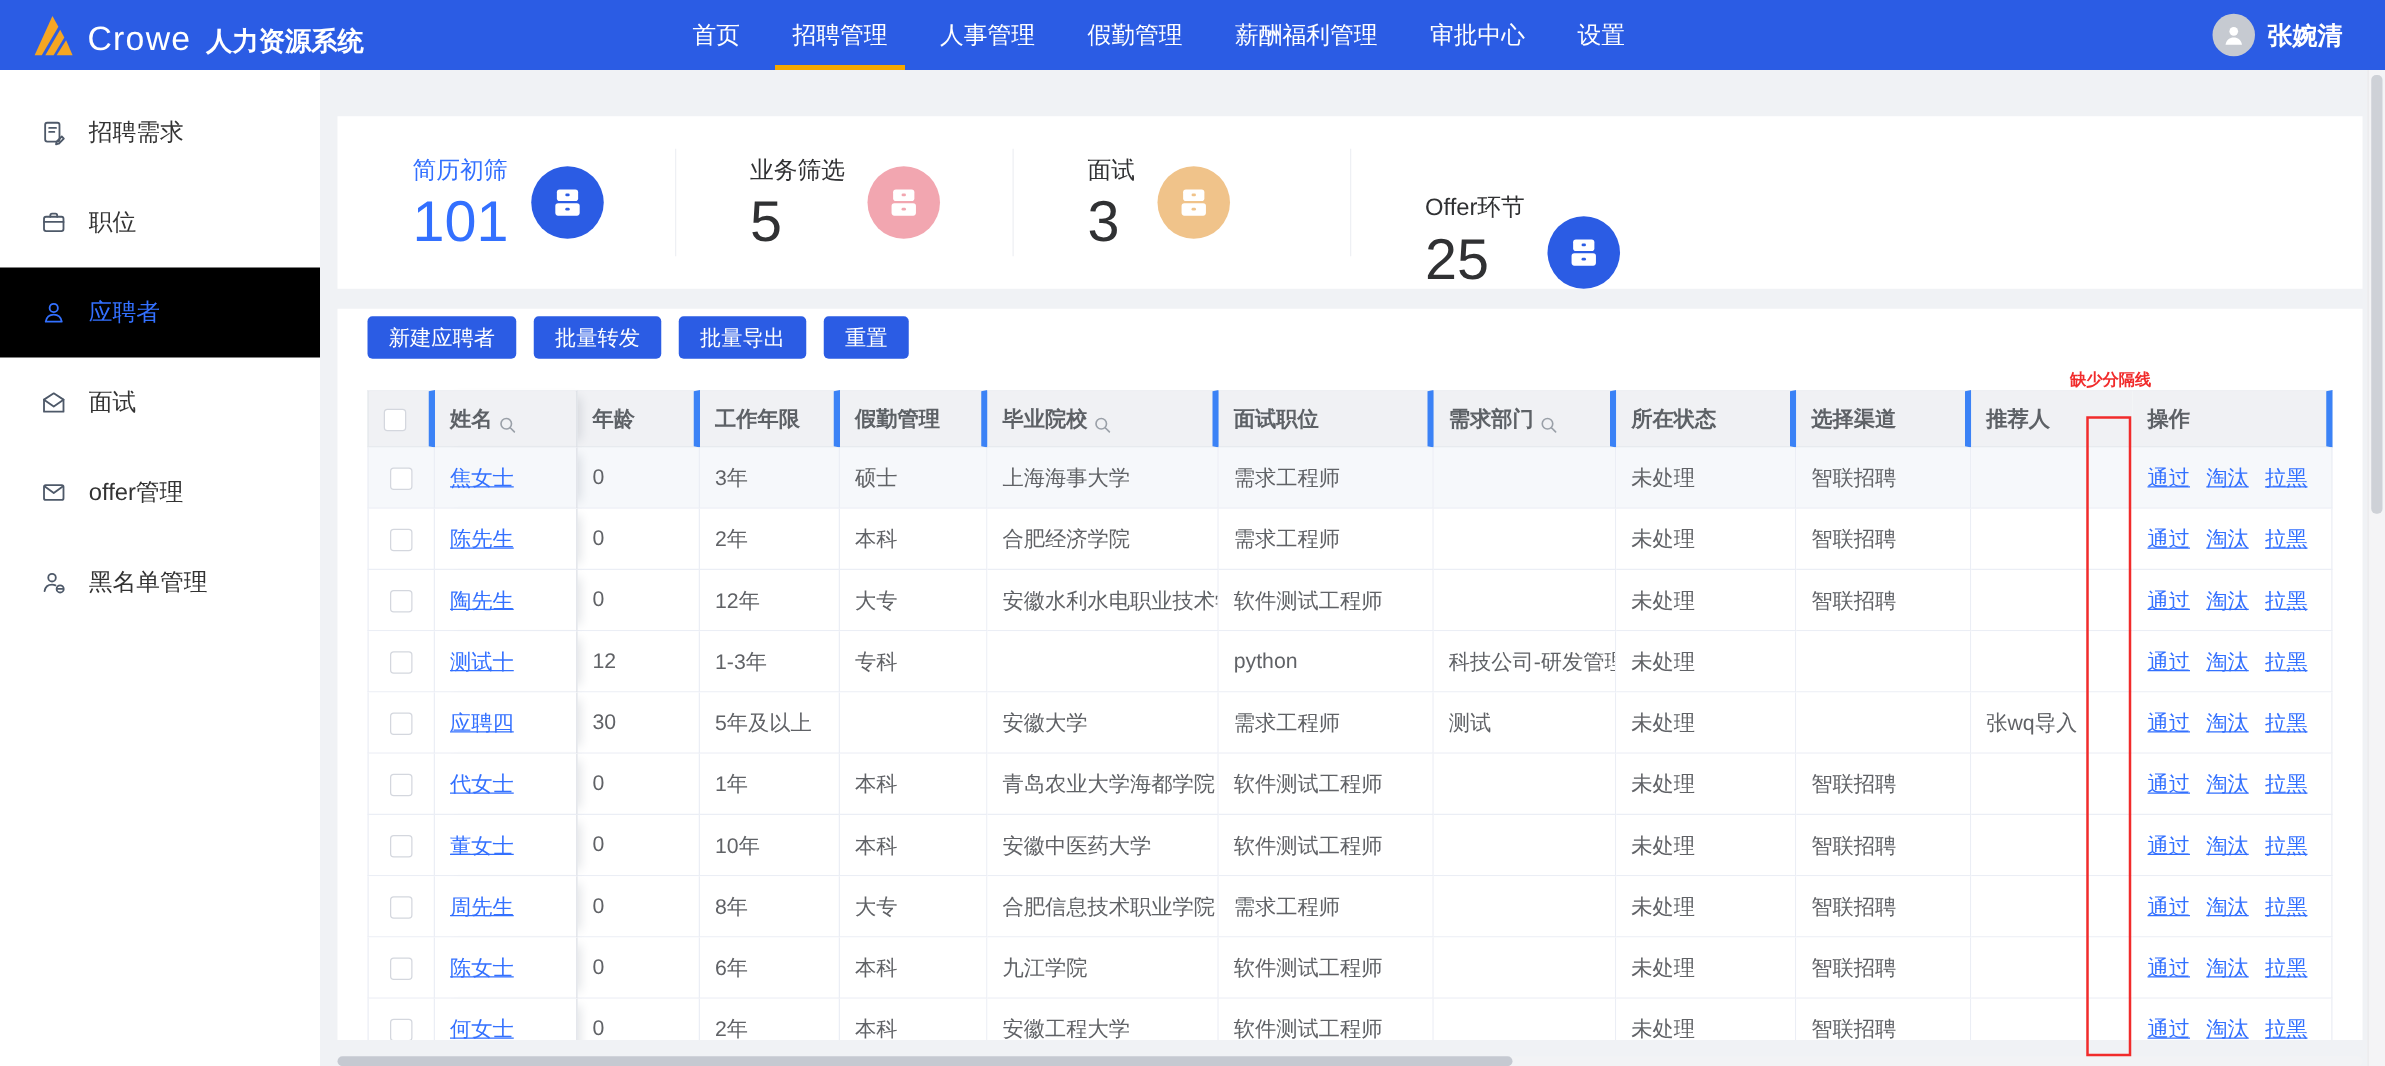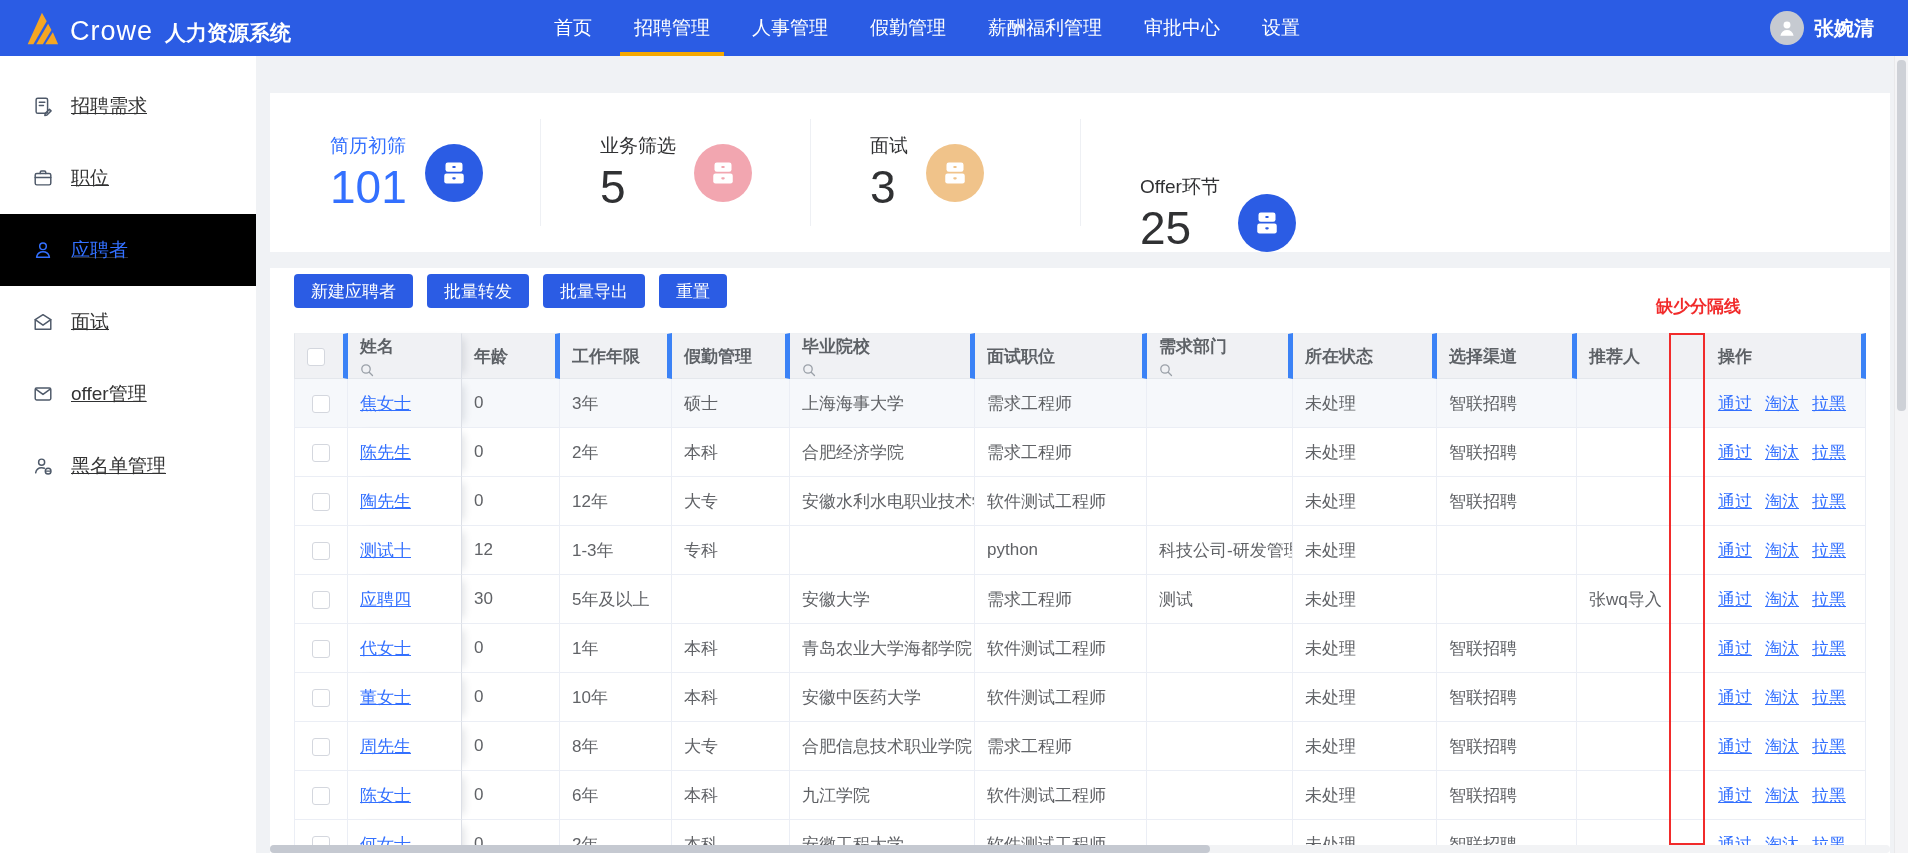--- a/index.html
+++ b/index.html
@@ -21,31 +21,31 @@
   .nav-item.active::after{content:"";position:absolute;left:7px;right:7px;bottom:0;height:4px;
             background:#f5a800;}
   .userbox{margin-left:auto;margin-right:34px;display:flex;align-items:center;gap:10px;cursor:pointer;}
   .avatar{width:34px;height:34px;border-radius:50%;background:#c6cad1;display:flex;align-items:center;
           justify-content:center;}
   .avatar .icon{width:22px;height:22px;}
   .username{font-size:20px;font-weight:700;}
 
   
   .sidebar{position:absolute;top:56px;left:0;bottom:0;width:256px;background:#fff;padding-top:14px;
-           box-sizing:border-box;z-index:10;text-decoration:underline;}
+           box-sizing:border-box;z-index:10;}
   .side-item{height:72px;display:flex;align-items:center;gap:17px;padding-left:32px;font-size:19px;
              color:#333;cursor:pointer;}
   .side-item .icon{width:22px;height:22px;color:#4e5969;}
   .side-item.active{background:#000000;color:#3370ff;}
   .side-item.active .icon{color:#3370ff;}
 
   
   .main{position:absolute;top:56px;left:256px;right:0;bottom:0;box-sizing:border-box;
         padding:37px 18px 0 14px;}
-  .stats-card{background:#fff;height:159px;display:flex;align-items:center;}
+  .stats-card{background:#fff;height:138px;display:flex;align-items:center;}
   .stat{width:270px;height:100%;display:flex;align-items:center;padding-left:60px;box-sizing:border-box;
         position:relative;cursor:pointer;}
   .stat:last-child{flex:1;align-items:flex-end;}
   .stat + .stat::before{content:"";position:absolute;left:0;top:26px;bottom:26px;width:1px;background:#eef0f4;}
   .stat-label{font-size:19px;color:#303133;margin-bottom:4px;}
   .stat-value{font-size:46px;line-height:1.05;color:#303133;}
   .stat.accent .stat-label,.stat.accent .stat-value{color:#3370ff;}
   .stat-circle{width:58px;height:58px;border-radius:50%;margin-left:18px;display:flex;align-items:center;
         justify-content:center;}
   .stat-circle .icon{width:30px;height:30px;}
@@ -65,28 +65,28 @@
   .grid td{background:#fff;height:48px;padding:0 12px;font-size:17px;color:#606266;
        border-bottom:1px solid #ebeef5;border-right:1px solid #ebeef5;white-space:nowrap;overflow:hidden;}
   .grid td:first-child{border-left:1px solid #ebeef5;}
   .grid tr.first td{background:#f6f8fb;}
   .grid .no-r{border-right:none !important;}
   .grid .col-name{position:relative;z-index:2;border-right:1px solid #dcdfe6;
        box-shadow:8px 0 8px -6px rgba(31,45,61,.14);}
   .cell-center{text-align:center;}
   .cbx{display:inline-block;width:16px;height:16px;border:1px solid #d4d7de;border-radius:3px;
        background:#fff;vertical-align:middle;cursor:pointer;}
-  .th-wrap{display:flex;align-items:flex-start;gap:5px;flex-direction:column;}
+  .th-wrap{display:flex;align-items:flex-end;gap:5px;}
   .th-wrap .icon{width:14px;height:14px;cursor:pointer;}
   .name-link{color:#3370ff;text-decoration:underline;cursor:pointer;}
   .op-link{color:#3370ff;text-decoration:underline;cursor:pointer;margin-right:13px;}
   .op-link:last-child{margin-right:0;}
 
   
-  .annotation-text{position:absolute;left:1656px;top:295px;font-size:17px;font-weight:600;
+  .annotation-text{position:absolute;left:1656px;top:295px;font-size:13px;font-weight:600;
        color:#f12b2b;z-index:40;}
   .annotation-box{position:absolute;left:1669px;top:333px;width:36px;height:512px;
        border:2px solid #f12b2b;box-sizing:border-box;z-index:39;}
   .h-scrollbar{position:absolute;left:270px;right:18px;bottom:0;height:8px;background:#f2f3f5;
        border-radius:4px;z-index:35;}
   .h-thumb{width:58%;height:100%;background:#c5c9d1;border-radius:4px;}
   .v-scrollbar{position:absolute;right:0;top:56px;bottom:0;width:13px;background:#f4f4f6;
        border-left:1px solid #e9e9eb;z-index:35;}
   .v-thumb{position:absolute;top:4px;left:2px;width:9px;height:44%;background:#ced1d7;border-radius:4px;}
 </style>

